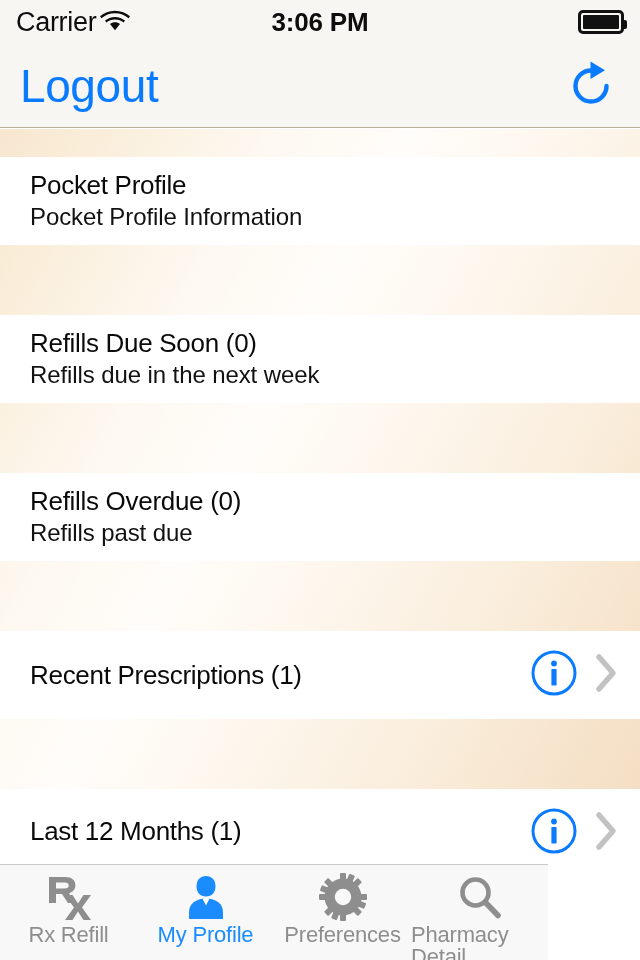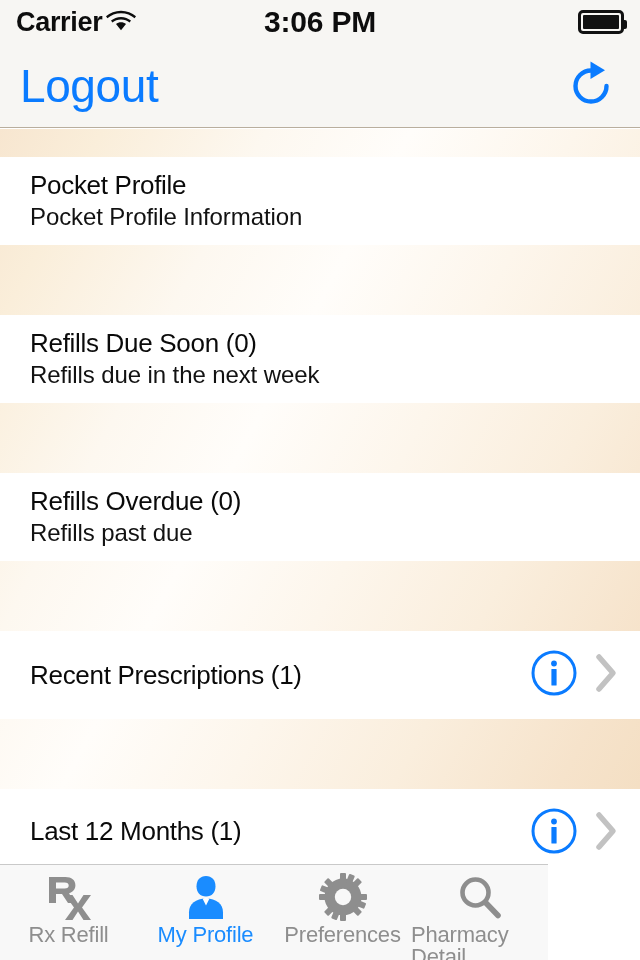--- a/index.html
+++ b/index.html
@@ -19,33 +19,33 @@
 
   
   .status-bar {
     position:absolute; top:0; left:0;
     width:640px; height:44px;
     background:#f7f6f3;
     display:flex; align-items:center;
     padding:0 16px;
     z-index:40;
   }
-  .sb-left { display:flex; align-items:flex-start; gap:4px; flex:0 0 auto;font-weight:bold; }
+  .sb-left { display:flex; align-items:flex-start; gap:4px; flex:0 0 auto; }
   .sb-carrier {
     font-size:27px; color:#0d0d0d; letter-spacing:-0.3px;
     line-height:1;
   }
   .wifi-icon { display:block; }
   .sb-center {
     position:absolute; left:0; right:0; top:0; height:44px;
     display:flex; align-items:center; justify-content:center;
     pointer-events:none;
   }
   .sb-time {
-    font-size:30px; font-weight:bold; color:#0d0d0d;
+    font-size:26px; font-weight:bold; color:#0d0d0d;
     letter-spacing:-0.2px;
   }
   .sb-right {
     margin-left:auto; display:flex; align-items:center;
     position:relative; z-index:2;
   }
   .battery {
     width:46px; height:24px;
     border:3px solid #111; border-radius:5px;
     position:relative; padding:2px;

